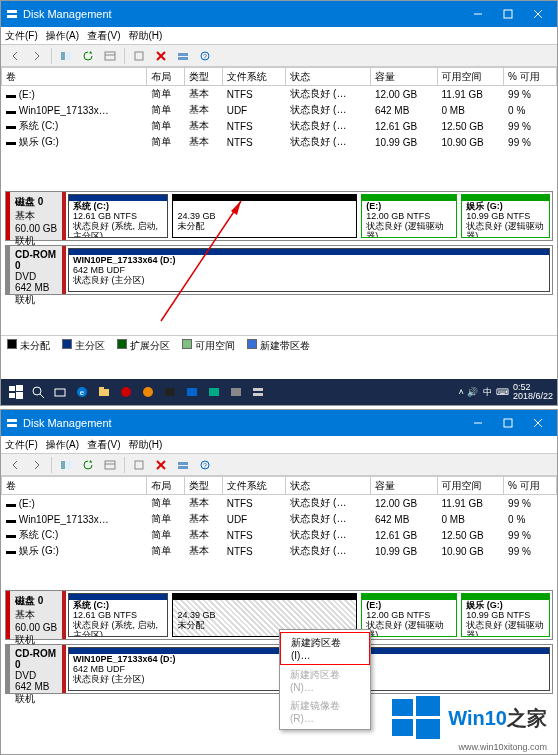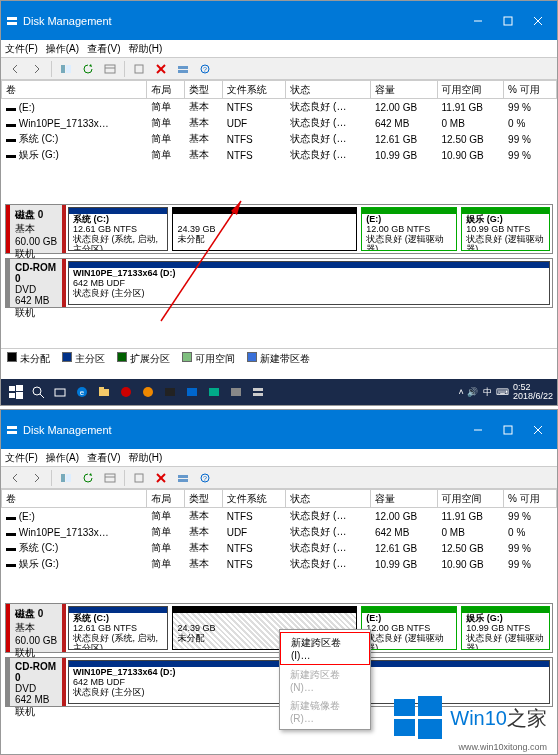--- a/index.html
+++ b/index.html
@@ -1,18 +1,18 @@
 <!DOCTYPE html>
 <html><head>
 <meta charset="utf-8">
 <style>
 *{box-sizing:border-box;margin:0;padding:0}
 body{font-family:"Microsoft YaHei",SimSun,Arial,sans-serif;font-size:10px;background:#fff;width:558px}
 .screenshot{border:1px solid #999;position:relative;background:#fff}
-.titlebar{background:#0078d7;color:#fff;height:39px;display:flex;align-items:center;padding:0 4px;font-size:11px}
+.titlebar{background:#0078d7;color:#fff;height:26px;display:flex;align-items:center;padding:0 4px;font-size:11px}
 .titlebar .icon{width:14px;height:14px;margin-right:4px;display:inline-flex;align-items:center;justify-content:center}
 .titlebar .spacer{flex:1}
 .titlebar .winbtn{width:30px;height:22px;display:flex;align-items:center;justify-content:center;cursor:pointer}
 .menubar{background:#fff;border-bottom:1px solid #ccc;height:18px;display:flex;align-items:center;padding:0 4px;font-size:10px;gap:8px}
 .menubar span{cursor:pointer}
 .toolbar{background:#f0f0f0;border-bottom:1px solid #ccc;height:22px;display:flex;align-items:center;padding:0 4px;gap:2px}
 .tbtn{width:20px;height:18px;display:flex;align-items:center;justify-content:center;border:1px solid transparent;cursor:pointer}
 .sep{width:1px;height:16px;background:#ccc;margin:0 2px}
 .vol-table{width:100%;border-collapse:collapse;font-size:10px}
 .vol-table th{text-align:left;border:1px solid #ccc;padding:1px 4px;background:#fff;font-weight:normal;height:18px}
@@ -542,18 +542,18 @@
 
   </div>
 
   <div class="win10logo">
     <svg width="48" height="48" viewBox="0 0 48 48">
       <rect x="0" y="5" width="21" height="17" fill="#0078d7"></rect>
       <rect x="24" y="2" width="24" height="20" fill="#0078d7"></rect>
       <rect x="0" y="25" width="21" height="17" fill="#0078d7"></rect>
       <rect x="24" y="25" width="24" height="20" fill="#0078d7"></rect>
     </svg>
-    <div style="font-size:20px;font-weight:normal">
+    <div style="font-size:20px;font-weight:bold">
       <span style="color:#0078d7">Win10</span><span style="color:#333">之家</span>
     </div>
   </div>
   <div class="footer-url">www.win10xitong.com</div>
 </div>
 
 </body></html>

